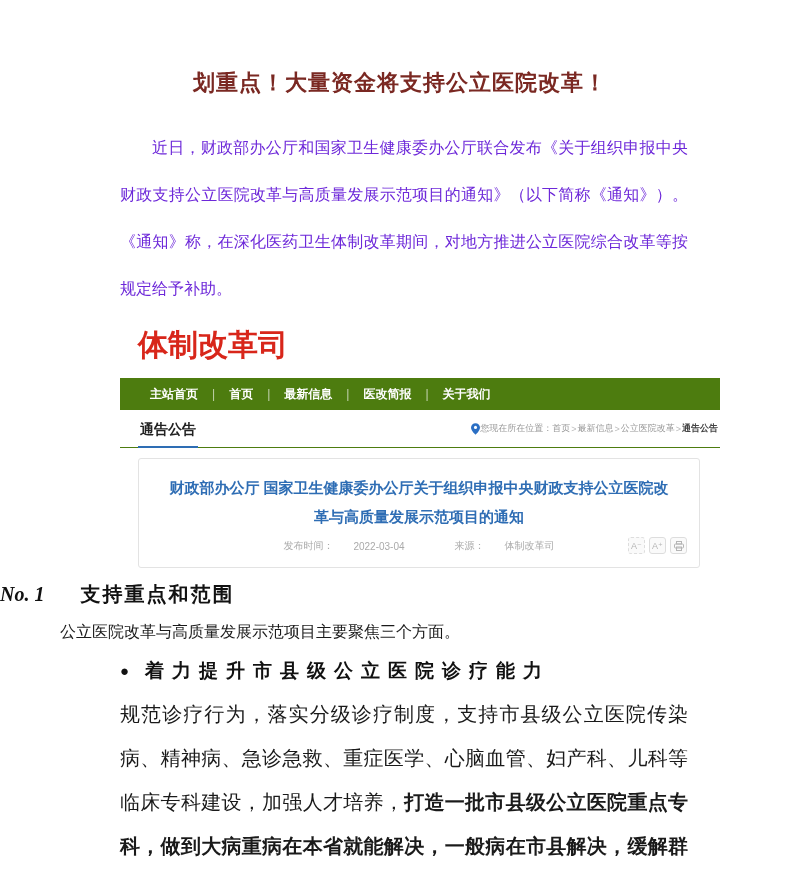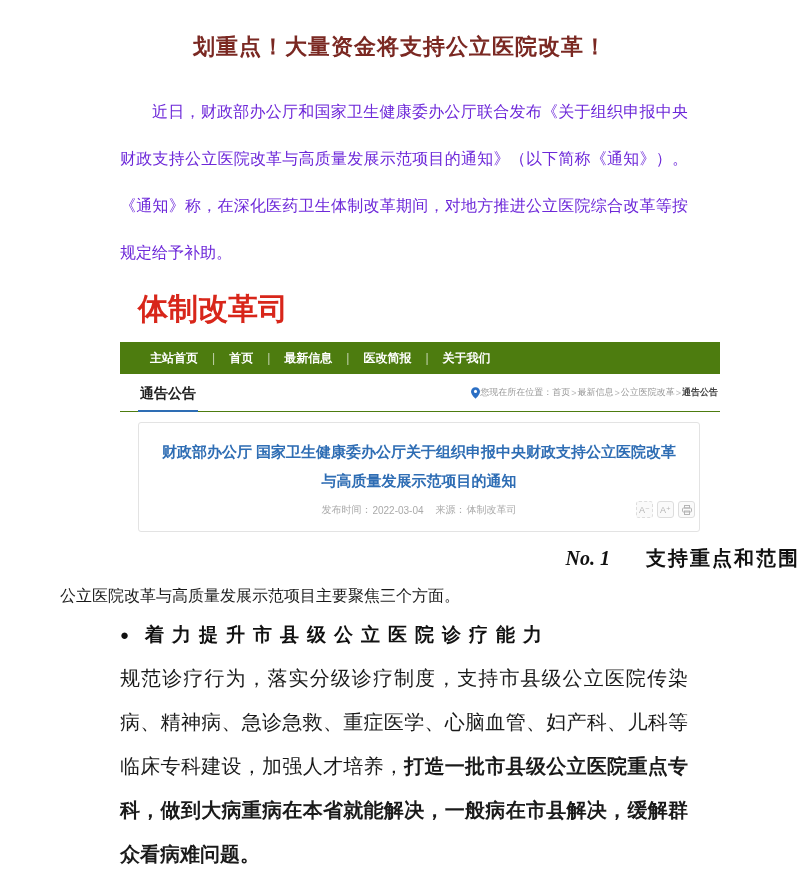--- a/index.html
+++ b/index.html
@@ -3,21 +3,21 @@
 <meta charset="utf-8">
 <style>
   * { margin:0; padding:0; box-sizing:border-box; }
   html,body { width:800px; height:870px; background:#ffffff; overflow:hidden; }
   body { font-family:"Liberation Serif","DejaVu Serif",serif; color:#1a1a1a; }
 
   
   .page-title{
     padding-top:32px; text-align:center;
     font-size:22px; font-weight:bold; letter-spacing:1px;
-    color:#7a2822; line-height:30px;
+    color:#7a2822; line-height:30px;margin-top:36px;
   }
   .intro{
     margin:26px 112px 0 120px;
     font-size:16px; line-height:47px;
     text-indent:2em; text-align:justify;
     color:#6d28d9;
   }
 
   
   .shot{ margin:16px 80px 0 120px; width:600px; background:#fff; }
@@ -52,50 +52,50 @@
     display:flex; align-items:center; white-space:nowrap;
   }
   .breadcrumb .crumb{ color:#999; cursor:pointer; }
   .breadcrumb .crumb-sep{ color:#bbb; margin:0 1px; }
   .breadcrumb .crumb.current{ color:#444; font-weight:bold; }
   .pin-icon{ display:inline-block; width:9px; height:12px; }
 
   .article-box{
     margin:10px 20px 8px 18px;
     border:1px solid #e3e3e3; border-radius:3px;
-    padding:14px 16px 12px;
+    padding:14px 24px 12px;
     position:relative;
   }
   .article-title{
     font-family:"Liberation Sans","DejaVu Sans",sans-serif;
     font-size:15px; font-weight:bold; color:#2e6db4;
     text-align:center; line-height:29px; cursor:pointer;
   }
   .article-meta{
     margin-top:6px; height:18px;
-    display:flex; justify-content:center; align-items:center; gap:1px;
+    display:flex; justify-content:center; align-items:center; gap:20px;
     font-family:"Liberation Sans","DejaVu Sans",sans-serif;
     font-size:10px; color:#aaa; position:relative;
   }
   .meta-tools{
     position:absolute; right:-12px; top:0;
     display:flex; gap:4px;
   }
   .tool-btn{
     width:17px; height:17px; border:1px solid #ddd; border-radius:3px;
     background:#fafafa; color:#b5b5b5;
     font-family:"Liberation Sans","DejaVu Sans",sans-serif;
     font-size:9px; display:flex; align-items:center; justify-content:center;
     cursor:pointer;
   }
   .tool-btn.ghost{ border-style:dashed; }
 
   
   .sec-heading{
-    margin-top:12px; text-align:right;
+    margin-top:12px; text-align:left;
     font-size:20px; line-height:28px; color:#111;
   }
   .sec-no{ font-style:italic; font-weight:600; margin-right:36px; }
   .sec-title{ font-weight:bold; letter-spacing:2px; }
 
   .lead{
     margin:10px 112px 0 60px;
     font-size:16px; line-height:28px; color:#1a1a1a;
   }
   .bullet-line{

